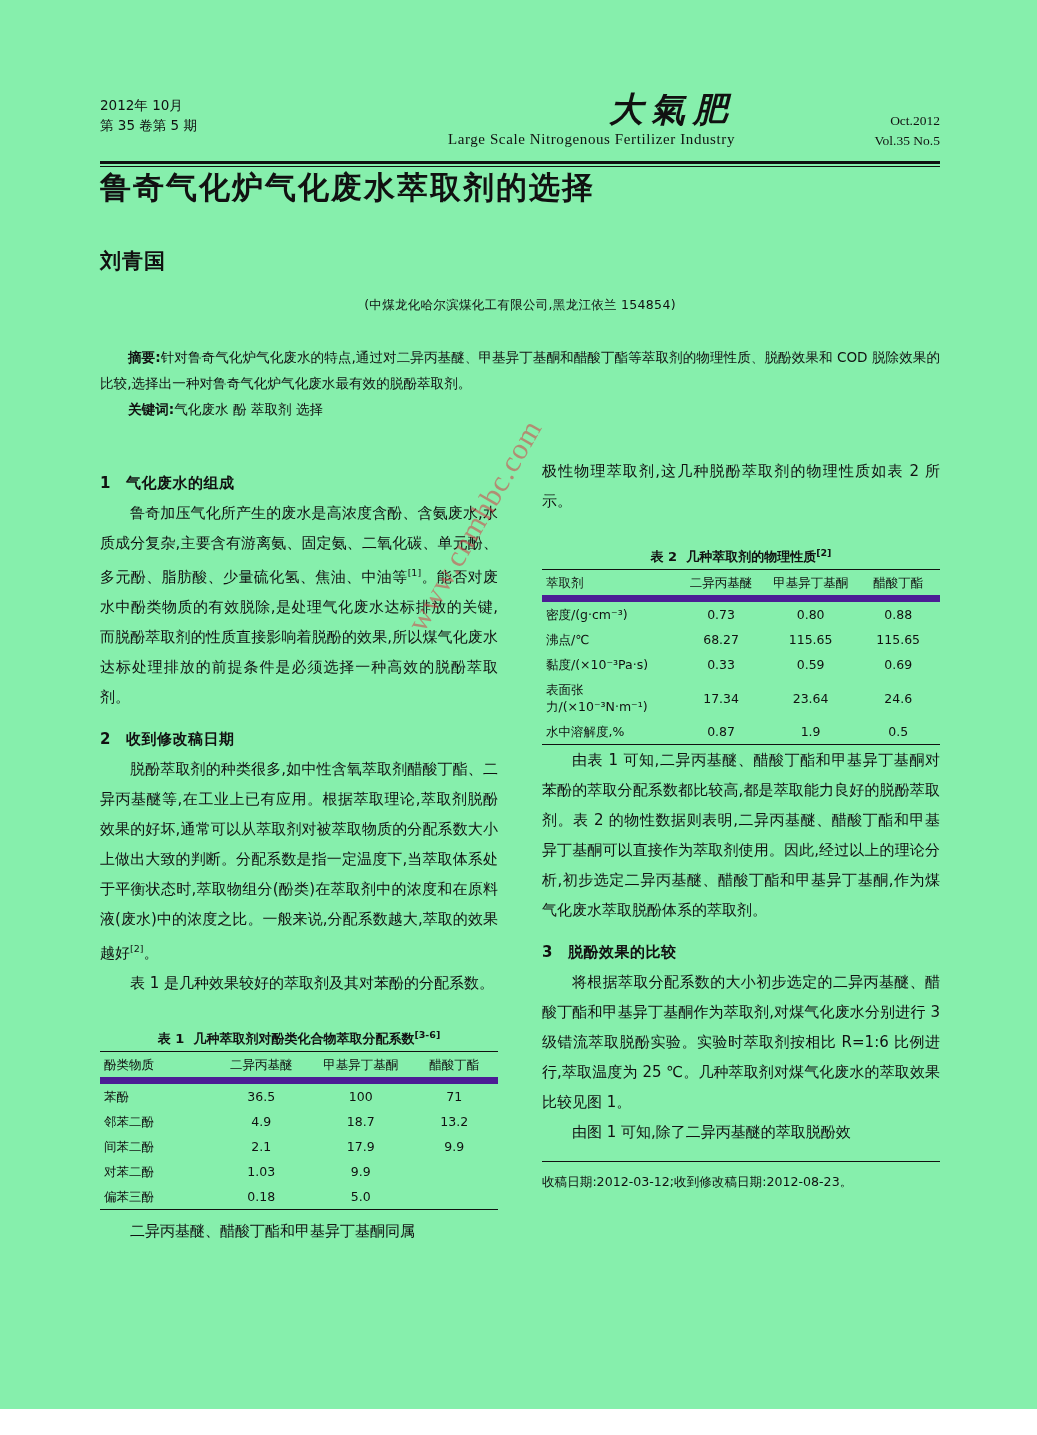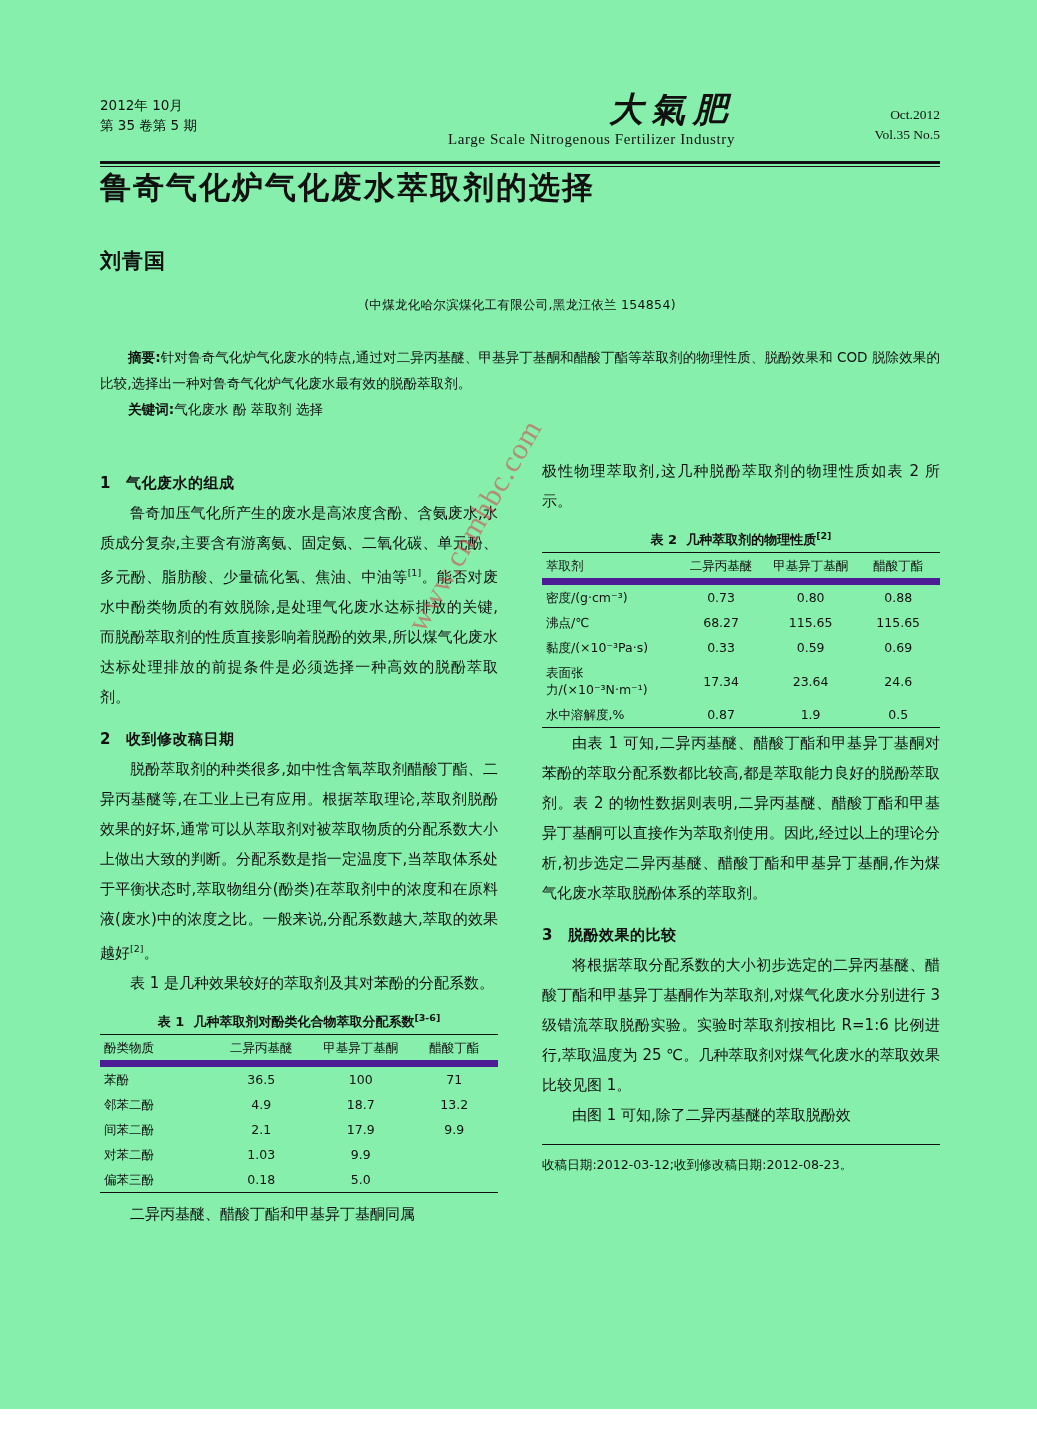--- a/index.html
+++ b/index.html
@@ -32,21 +32,21 @@
     position: absolute;
     left: 0;
     top: 0;
     font-size: 13.5px;
     line-height: 20px;
     font-family: "DejaVu Sans", sans-serif;
   }
   .mast-right {
     position: absolute;
     right: 0;
-    top: 10px;
+    top: 16px;
     text-align: right;
     font-size: 13.5px;
     line-height: 20px;
     font-family: "Liberation Serif", serif;
   }
   .mast-center {
     position: absolute;
     left: 50%;
     top: -5px;
     transform: translateX(-50%);
@@ -148,21 +148,21 @@
   }
   sup {
     font-size: 9.5px;
     vertical-align: super;
   }
   
   .tbl-cap {
     text-align: center;
     font-size: 13px;
     font-weight: 700;
-    margin-top: 10px;
+    margin-top: 27px;
     margin-bottom: 2px;
     line-height: 20px;
   }
   table.data {
     width: 100%;
     border-collapse: collapse;
     font-size: 12.5px;
     line-height: 17px;
     font-family: "DejaVu Sans", sans-serif;
   }

